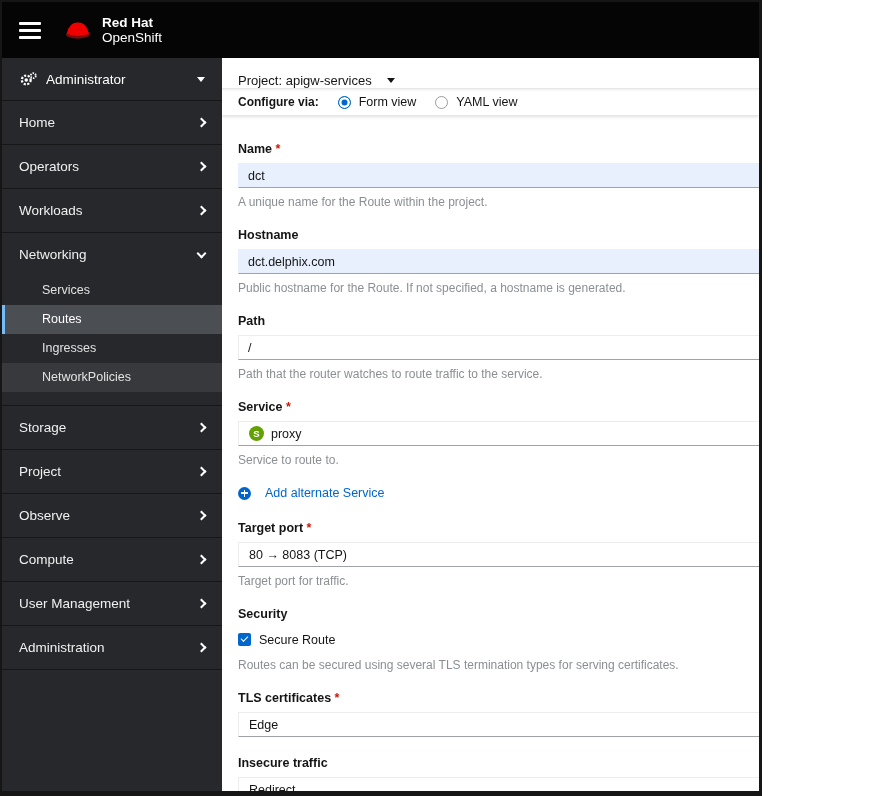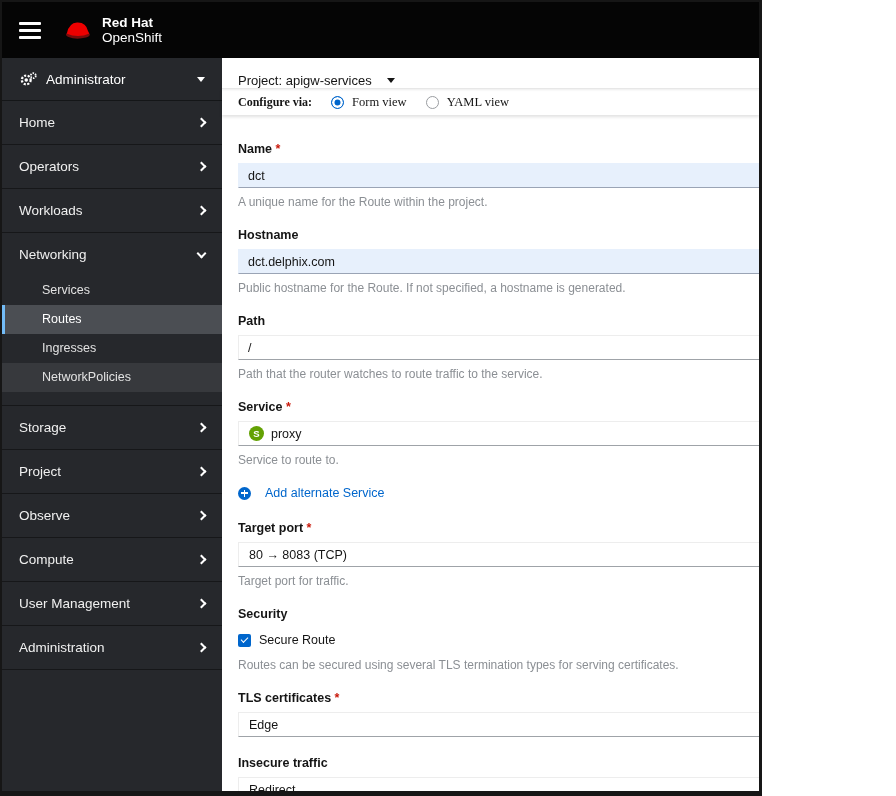--- a/index.html
+++ b/index.html
@@ -92,21 +92,21 @@
   .project-select {
     display: flex; align-items: center; gap: 15px;
     background: none; border: none; font: inherit; cursor: pointer;
     font-size: 13px; color: #151515;
   }
   .configure-bar {
     height: 26px; flex: 0 0 26px;
     display: flex; align-items: center; gap: 15px;
     padding: 0 16px; font-size: 12.5px;
     box-shadow: 0 2px 3px rgba(0,0,0,0.12);
-    position: relative; z-index: 2; font-family: Liberation Serif, serif;
+    position: relative; z-index: 2;
   }
   .cfg-label { font-weight: 700; font-size: 12px; }
   .radio-opt { display: flex; align-items: center; gap: 8px; cursor: pointer; margin-left: 4px; }
   .rb {
     width: 13px; height: 13px; border-radius: 50%;
     border: 1px solid #9a9da1; background: #fff; display: inline-block;
   }
   .rb.checked {
     background: #0066cc; border-color: #0066cc;
     box-shadow: inset 0 0 0 2.5px #fff;
@@ -148,21 +148,21 @@
   .plus-circle {
     width: 13px; height: 13px; border-radius: 50%; background: #0066cc;
     position: relative; display: inline-block; flex: 0 0 13px;
   }
   .plus-circle::before, .plus-circle::after {
     content: ""; position: absolute; background: #fff;
   }
   .plus-circle::before { width: 7px; height: 1.6px; left: 3px; top: 5.7px; }
   .plus-circle::after { width: 1.6px; height: 7px; left: 5.7px; top: 3px; }
   .section-label { font-size: 12.5px; font-weight: 700; margin-bottom: 12px; }
-  .checkbox-row { display: flex; align-items: center; gap: 8px; margin-bottom: 11px; cursor: pointer; }
+  .checkbox-row { display: flex; align-items: flex-start; gap: 8px; margin-bottom: 11px; cursor: pointer; }
   .cb {
     width: 13px; height: 13px; border-radius: 2px;
     background: #0066cc; position: relative; display: inline-block; flex: 0 0 13px;
   }
   .cb::after {
     content: ""; position: absolute; left: 3px; top: 3px;
     width: 6px; height: 3px;
     border-left: 1.8px solid #fff; border-bottom: 1.8px solid #fff;
     transform: rotate(-45deg);
   }

